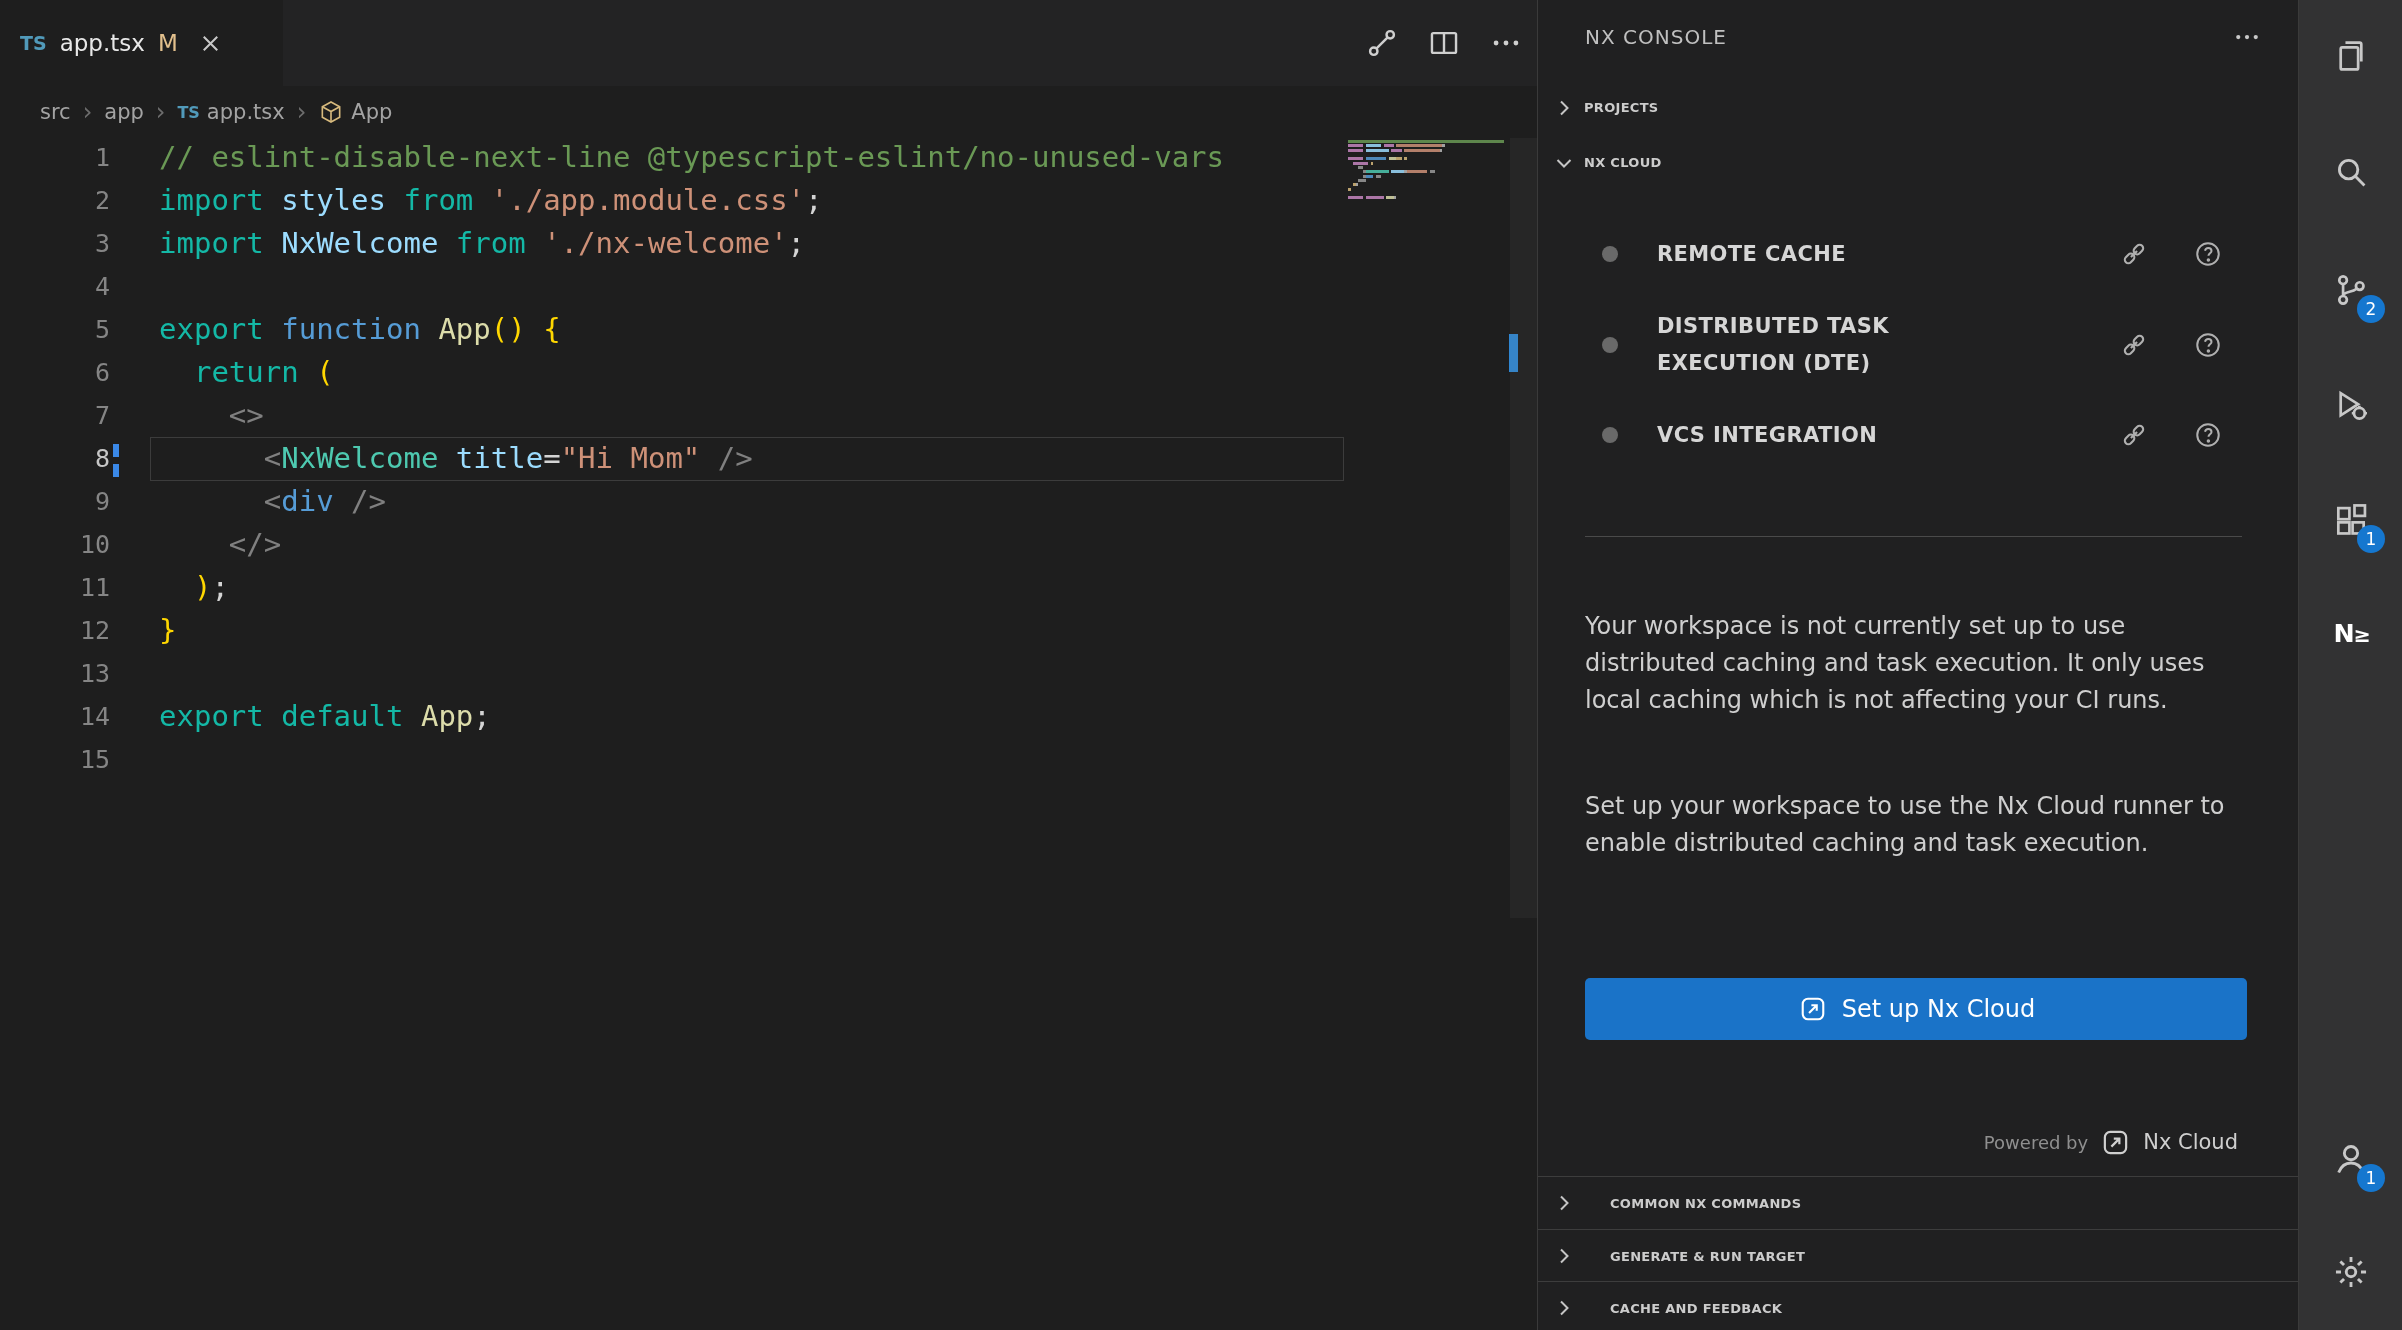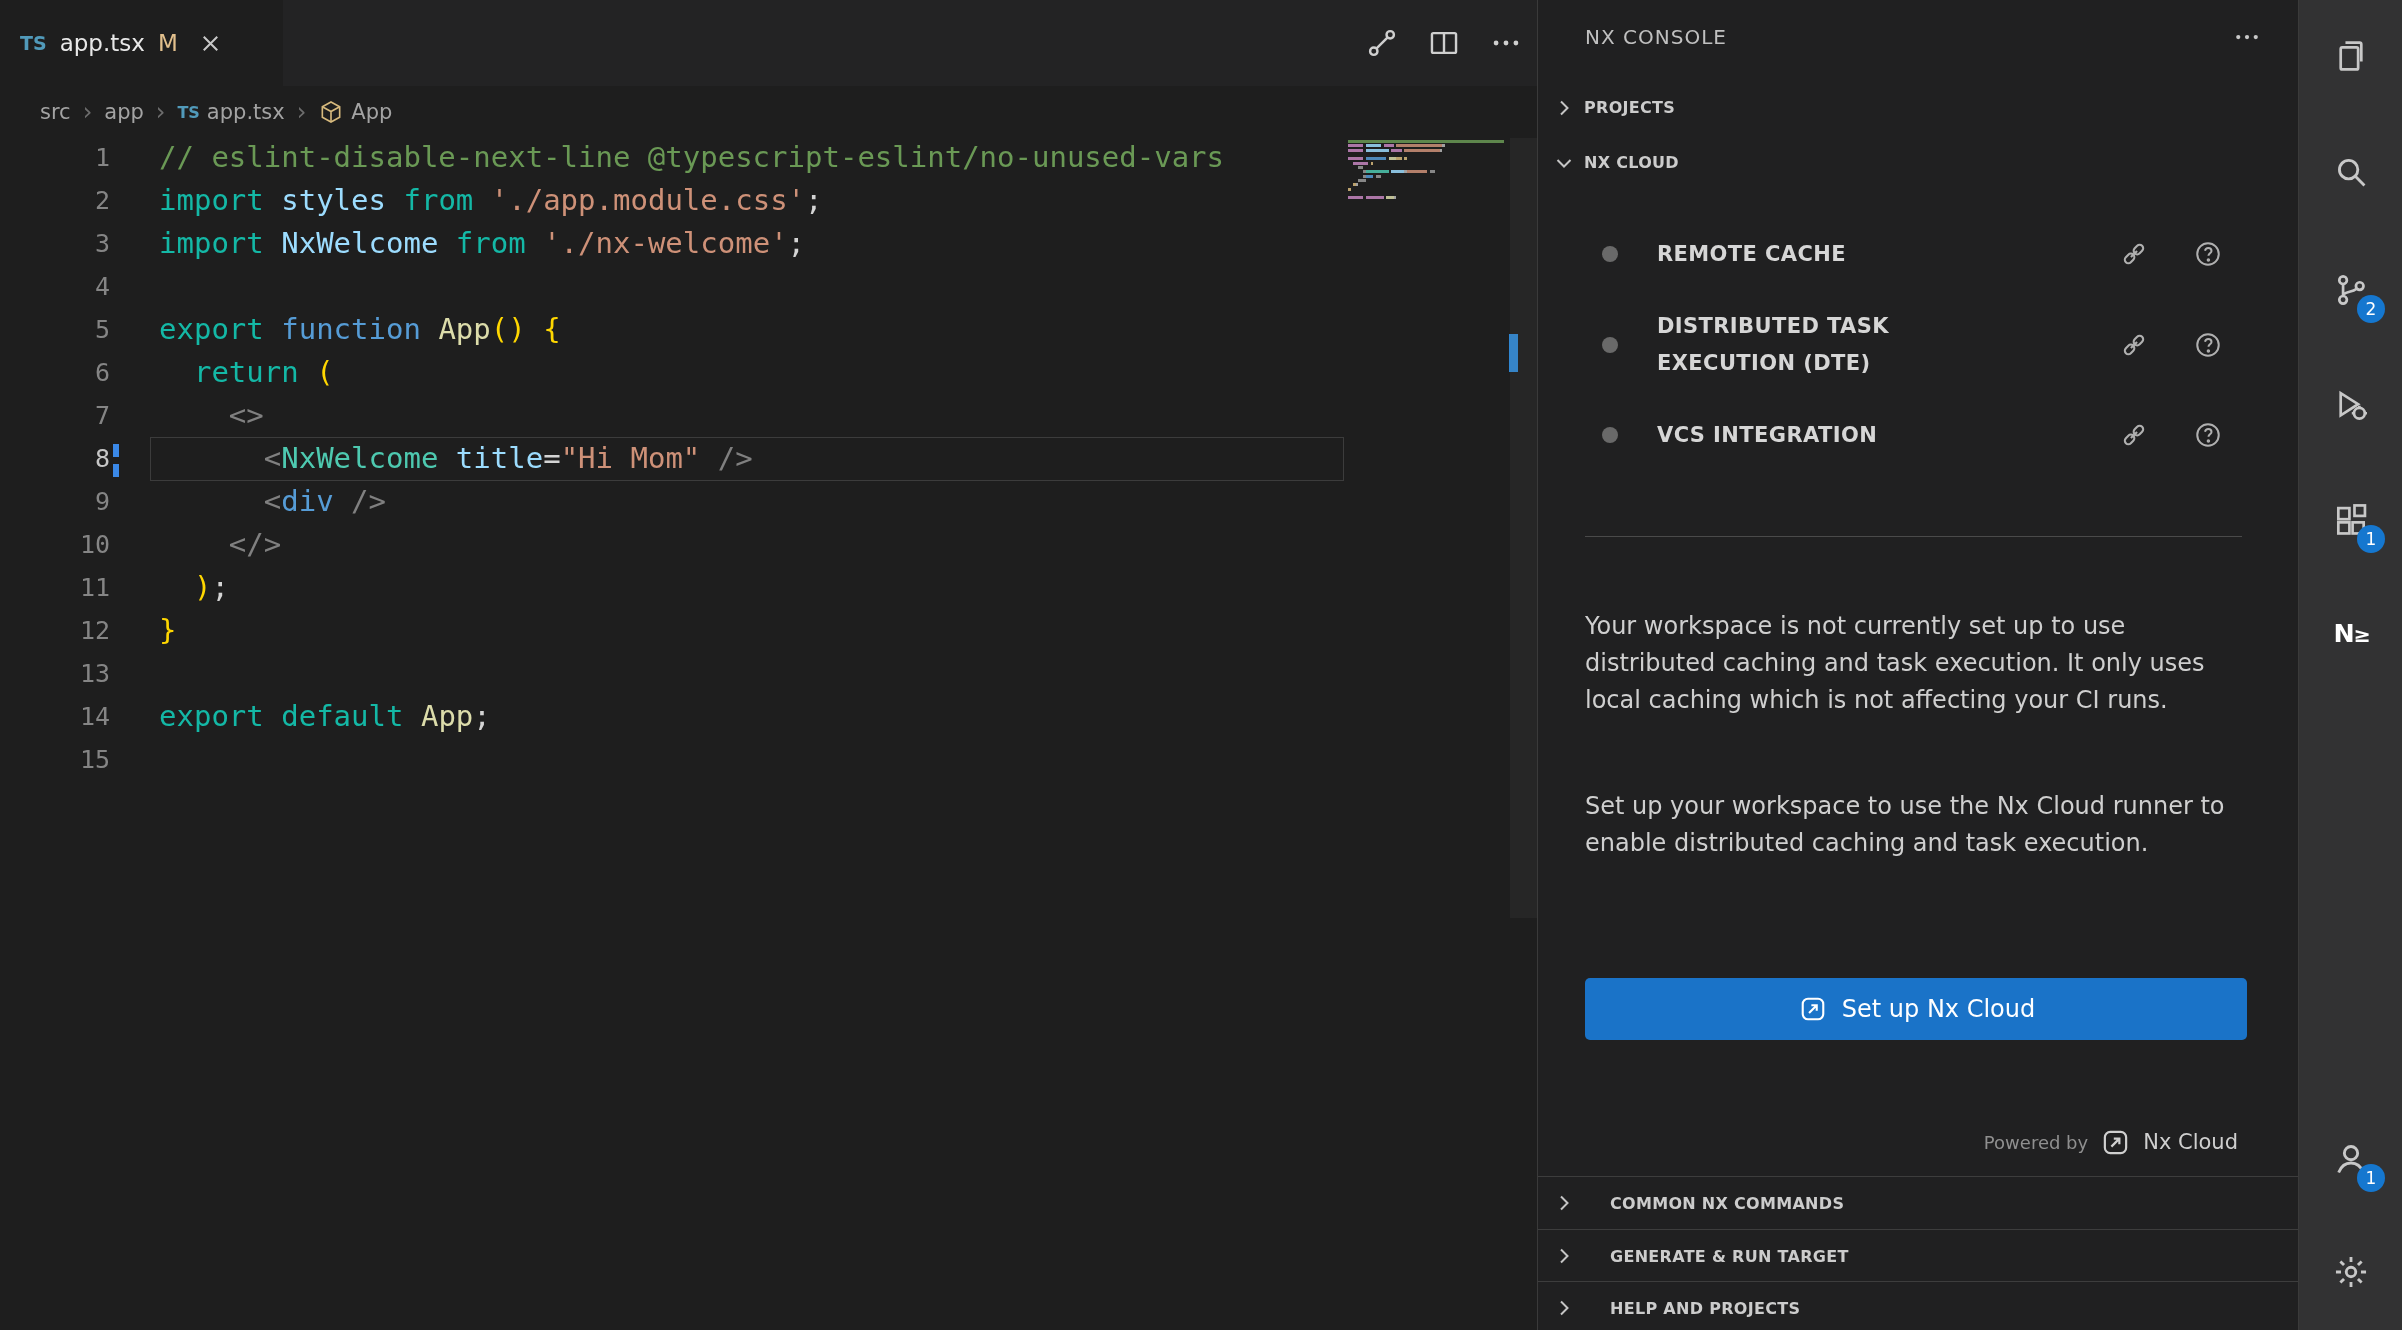--- a/index.html
+++ b/index.html
@@ -44,21 +44,21 @@
   .scrollbar-thumb{position:absolute;left:1510px;top:138px;width:27px;height:780px;background:rgba(121,121,121,.10);}
 
   
   .panel{position:absolute;left:1537px;top:0;width:761px;height:1330px;background:#202021;
          box-sizing:border-box;border-left:1px solid #3a3a3a;color:#cccccc;}
   .panel-header{position:absolute;top:0;left:0;right:0;height:66px;display:flex;align-items:center;
                 padding:8px 36px 0 47px;box-sizing:border-box;justify-content:center;}
   .panel-title{font-size:20px;letter-spacing:1px;color:#c0c0c0;}
   .panel-more{width:30px;height:30px;color:#c8c8c8;margin-left:auto;}
   .section-row{position:absolute;left:0;right:0;display:flex;align-items:center;padding-left:14px;
-               font-weight:700;font-size:16px;color:#cccccc;letter-spacing:.3px;box-sizing:border-box;}
+               font-weight:700;font-size:13px;color:#cccccc;letter-spacing:.3px;box-sizing:border-box;}
   .section-row .chev{width:24px;height:24px;color:#c5c5c5;margin-right:8px;flex:none;}
   .section-row.projects{top:80px;height:55px;}
   .section-row.nxcloud{top:135px;height:55px;}
   .section-row.bottom{height:53px;border-top:1px solid #3d3d3d;gap:26px;}
 
   .nx-item{position:absolute;left:0;right:0;display:flex;align-items:center;}
   .nx-bullet{margin-left:64px;width:16px;height:16px;border-radius:50%;background:#696969;flex:none;}
   .nx-item-label{margin-left:39px;width:320px;font-weight:700;font-size:21px;line-height:37px;
                  color:#d6d6d6;letter-spacing:.4px;}
   .nx-item-icon{position:absolute;width:30px;height:30px;color:#b0b0b0;}
@@ -449,21 +449,21 @@
             </svg>
           </span>
           <span class="section-label">GENERATE &amp; RUN TARGET</span>
         </div>
         <div class="section-row bottom" style="top: 1281px;">
           <span class="chev icon">
             <svg viewBox="0 0 24 24" fill="none" stroke="currentColor" stroke-width="2">
               <path d="M9 5.5 15.5 12 9 18.5"></path>
             </svg>
           </span>
-          <span class="section-label">HELP AND PROJECTS</span>
+          <span class="section-label">CACHE AND FEEDBACK</span>
         </div>
       </div>
   </aside>
 
   <nav class="activity-bar" id="activity-bar">
       <div class="ab-item" style="top: 37px;">
         <span class="ab-icon icon">
           <svg viewBox="0 0 24 24" fill="none" stroke="currentColor" stroke-width="1.7">
             <path d="M8.5 3.5h9a1 1 0 0 1 1 1v11"></path>
             <rect x="5.5" y="6.5" width="11" height="14" rx="1"></rect>

